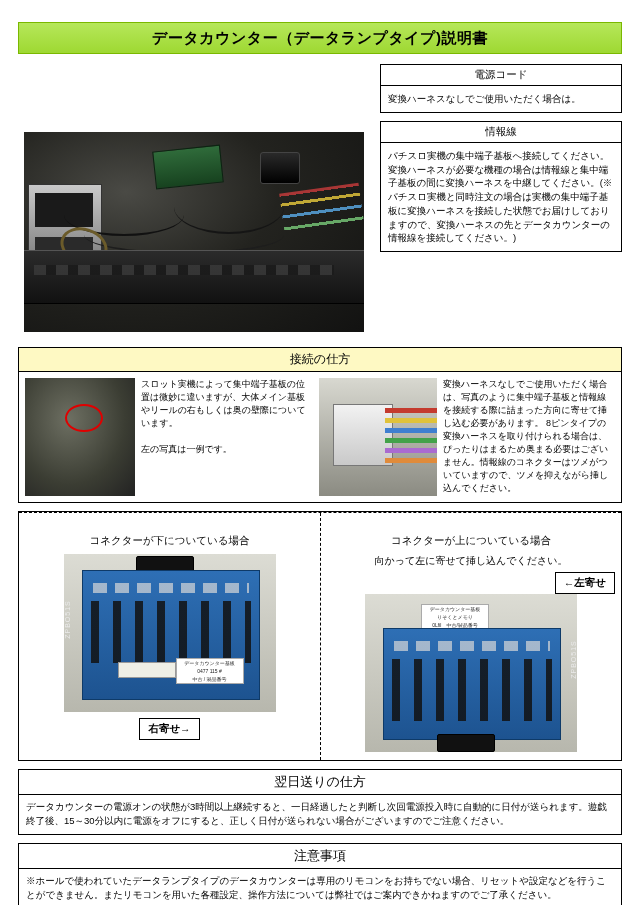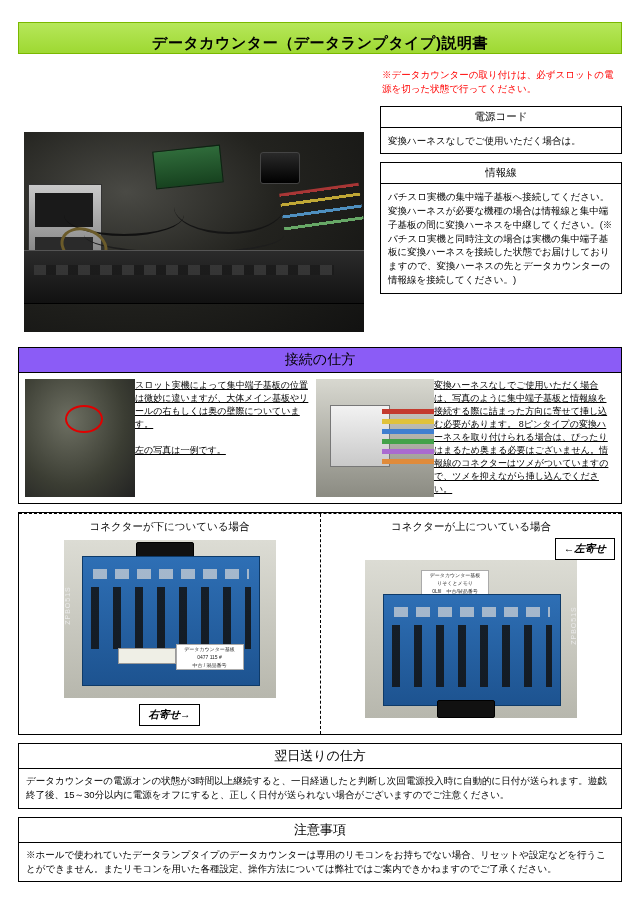--- a/index.html
+++ b/index.html
@@ -23,21 +23,21 @@
     padding: 14px 18px;
   }
 
   
   .title-bar {
     border: 1px solid #7ab800;
     background: #a9e04a;
     background: linear-gradient(#b6e75a, #9ed832);
     height: 30px;
     display: flex;
-    align-items: flex-end;
+    align-items: center;
     justify-content: center;
     margin: 8px 0 10px 0;
   }
   .title-bar .title-text {
     font-size: 15px;
     font-weight: bold;
     letter-spacing: 0.5px;
     color: #000;
   }
 
@@ -214,28 +214,28 @@
   .boxed.thick { border-width: 1.5px; }
 
   
   .section {
     border: 1.5px solid #000;
     margin-top: 8px;
   }
   .section-head {
     border-bottom: 1px solid #000;
     text-align: center;
-    font-size: 14px;
+    font-size: 12px;
     padding: 3px 0;
-    background: #8b5cf6;
+    background: #fef9c3;
   }
   .sec-body {
     display: flex;
     padding: 6px;
-    text-decoration: underline;
+    gap: 6px;
   }
   .ph {
     background: #3a3a38;
     position: relative;
     overflow: hidden;
     flex: none;
   }
   .ph.left1 {
     width: 110px;
     height: 118px;
@@ -279,21 +279,21 @@
   .cab.c5 { top: 70px; background: #aa6bd0; }
   .cab.c6 { top: 80px; background: #e08b3b; }
 
   
   .two-col {
     display: flex;
     border-top: 1px dashed #000;
   }
   .half {
     width: 50%;
-    padding: 6px 6px 8px 6px;
+    padding: 21px 6px 8px 6px;
     box-sizing: border-box;
     text-align: center;
   }
   .half + .half { border-left: 1px dashed #000; }
   .half-title {
     font-size: 10.5px;
     margin-bottom: 6px;
   }
   .instr {
     font-size: 10px;
@@ -374,21 +374,20 @@
   .board-photo.right-variant .side-text { left: auto; right: -16px; }
 
   .tag {
     display: inline-block;
     border: 1px solid #000;
     padding: 3px 8px;
     font-size: 10.5px;
     font-weight: bold;
     background: #fff;
     margin-top: 6px;
-    font-style: italic;
   }
   .half-inner { position: relative; }
 
   
   .info-box {
     border: 1.5px solid #000;
     margin-top: 8px;
   }
   .info-head {
     border-bottom: 1px solid #000;
@@ -439,21 +438,20 @@
           <div class="wire w2"></div>
           <div class="wire w3"></div>
           <div class="colorwires"></div>
           <div class="coil"></div>
           <div class="band"></div>
         </div>
       </div>
     </div>
 
     <div class="right-col">
-      <div class="warn-red">※データカウンターの取り付けは、必ずスロットの電源を切った状態で行ってください。</div>
 
       <div class="boxed thick">
         <div class="bhead">電源コード</div>
         <div class="bbody">変換ハーネスなしでご使用いただく場合は。</div>
       </div>
 
       <div class="boxed thick">
         <div class="bhead">情報線</div>
         <div class="bbody">パチスロ実機の集中端子基板へ接続してください。変換ハーネスが必要な機種の場合は情報線と集中端子基板の間に変換ハーネスを中継してください。(※パチスロ実機と同時注文の場合は実機の集中端子基板に変換ハーネスを接続した状態でお届けしておりますので、変換ハーネスの先とデータカウンターの情報線を接続してください。)</div>
       </div>
@@ -498,20 +496,21 @@
 中古 / 製品番号
 04771158</div>
             <div class="side-text">ZPBO51S</div>
           </div>
         </div>
         <div class="tag">右寄せ→</div>
       </div>
 
       <div class="half">
         <div class="half-title">コネクターが上についている場合</div>
+        <div class="instr">向かって左に寄せて挿し込んでください。</div>
         <div class="tag" style="float:right; margin-top:-2px;">←左寄せ</div>
         <div class="half-inner" style="clear:both;">
           <div class="board-photo right-variant">
             <div class="label" style="left:56px; top:10px; white-space:pre-line;">データカウンター基板
 りそくとメモり
 0Lfil　中古/製品番号</div>
             <div class="pcb" style="top:34px; height:110px;"></div>
             <div class="hdr hdr-bot"></div>
             <div class="side-text">ZPBO51S</div>
           </div>

